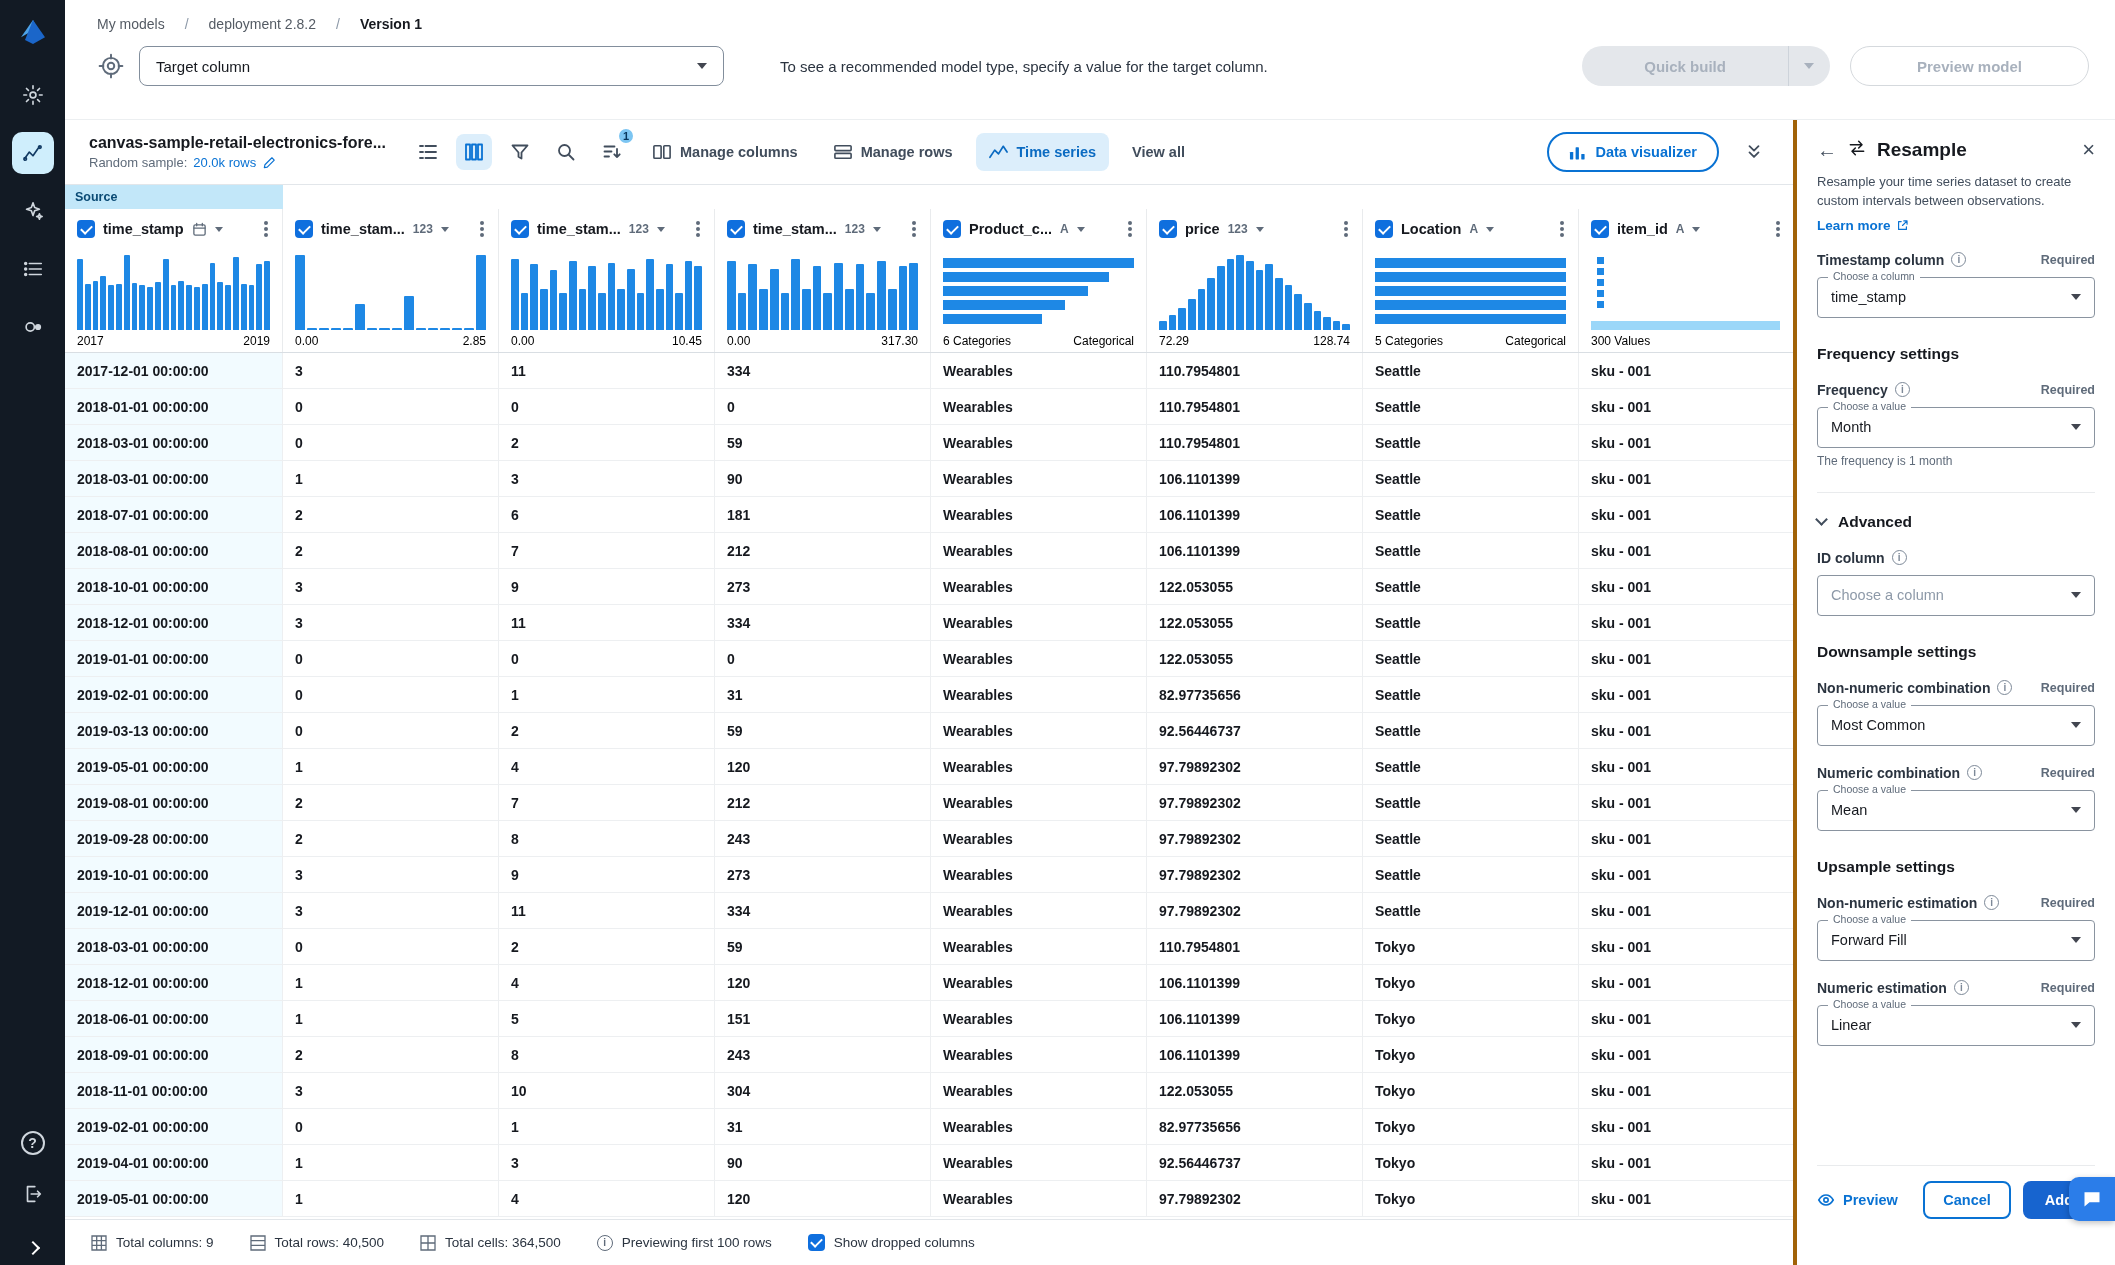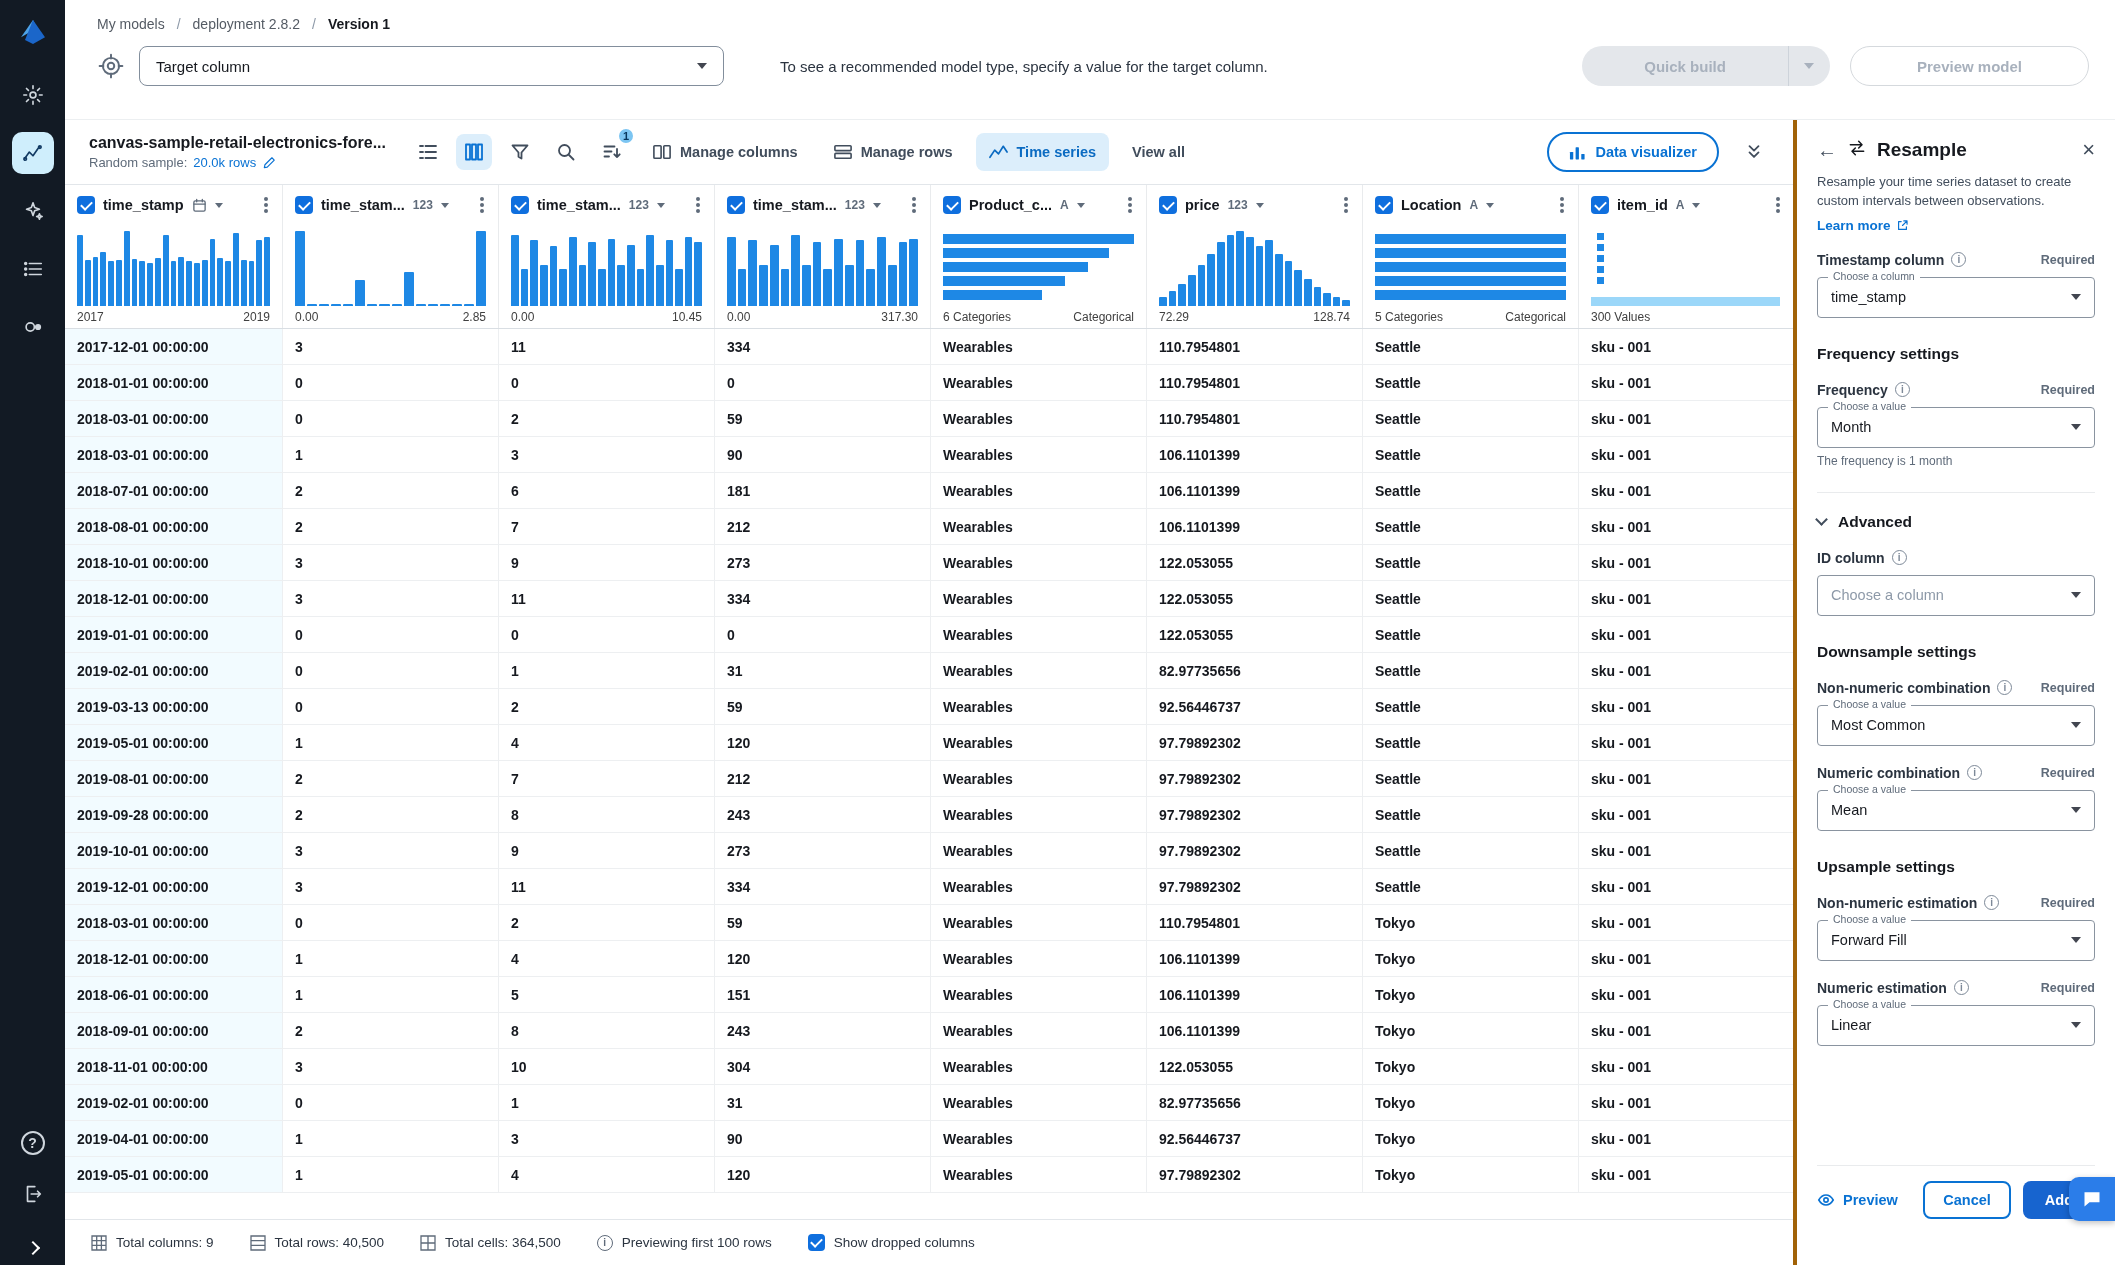--- a/index.html
+++ b/index.html
@@ -15,21 +15,21 @@
   .sicon svg{stroke:#cfd6dd;fill:none;stroke-width:1.8;stroke-linecap:round;stroke-linejoin:round;}
   .sicon.selected{background:#cfeefc;}
   .sicon.selected svg{stroke:#123a63;}
   .sbottom{margin-top:auto;display:flex;flex-direction:column;gap:18px;align-items:center;}
   .helpcirc{width:24px;height:24px;border:2px solid #cfd6dd;border-radius:50%;color:#cfd6dd;display:flex;align-items:center;justify-content:center;font-size:14px;font-weight:700;cursor:pointer;}
   .chevright{width:10px;height:10px;border-right:2px solid #fff;border-bottom:2px solid #fff;transform:rotate(-45deg);cursor:pointer;margin-top:10px;}
 
   
   .topwrap{flex:1;display:flex;flex-direction:column;height:100%;min-width:0;}
   .topbar{height:120px;flex:none;padding:16px 26px 0 32px;border-bottom:1px solid #eceff1;}
-  .breadcrumb{display:flex;gap:12px;align-items:center;font-size:14px;color:#545b64;}
+  .breadcrumb{display:flex;gap:20px;align-items:center;font-size:14px;color:#545b64;}
   .breadcrumb .last{font-weight:700;color:#16191f;}
   .bsep{color:#8d99a8;}
   .target-row{display:flex;align-items:center;margin-top:14px;}
   .target-icon{width:28px;height:28px;display:flex;align-items:center;justify-content:center;margin-right:14px;}
   .target-select{width:585px;height:40px;border:1px solid #828e9c;border-radius:8px;display:flex;align-items:center;justify-content:space-between;padding:0 16px;font-size:15px;color:#16191f;cursor:pointer;background:#fff;}
   .hint{font-size:15px;color:#2b3440;margin-left:56px;}
   .top-actions{margin-left:auto;display:flex;gap:20px;align-items:center;}
   .split{display:flex;cursor:not-allowed;}
   .btn-quick{height:40px;padding:0 62px;background:#e4e7eb;color:#a8b1bd;font-weight:700;font-size:15px;border-radius:20px 0 0 20px;display:flex;align-items:center;}
   .split-chev{width:42px;height:40px;background:#e4e7eb;border-left:1px solid #cdd3da;border-radius:0 20px 20px 0;display:flex;align-items:center;justify-content:center;}
@@ -77,21 +77,21 @@
   .histrow{display:flex;height:104px;flex:none;border-bottom:1px solid #d9dee3;}
   .histcell{width:216px;flex:none;padding:6px 12px 2px;border-right:1px solid #e9ebed;display:flex;flex-direction:column;overflow:hidden;}
   .histcell.first{width:218px;}
   .vplot{flex:1;display:flex;align-items:flex-end;gap:2px;}
   .vbar{flex:1;background:#1e88e5;border-radius:1px 1px 0 0;}
   .hplot{flex:1;display:flex;flex-direction:column;justify-content:flex-start;gap:4px;padding-top:3px;}
   .hbar{height:10px;background:#1e88e5;}
   .iplot{flex:1;position:relative;}
   .dashbar{position:absolute;left:6px;top:2px;width:7px;height:72%;background:repeating-linear-gradient(to bottom,#1e88e5 0 7px,transparent 7px 11px);}
   .bottombar{position:absolute;left:0;right:2px;bottom:0;height:9px;background:#9bd7f9;}
-  .hlabels{height:20px;display:flex;justify-content:space-between;align-items:flex-end;font-size:12px;color:#404040;padding-bottom:2px;white-space:nowrap;}
+  .hlabels{height:20px;display:flex;justify-content:space-between;align-items:flex-end;font-size:12px;color:#000000;padding-bottom:2px;white-space:nowrap;}
   .tbody{flex:1;overflow:hidden;font-weight:bold;}
   .trow{display:flex;height:36px;border-bottom:1px solid #edeff1;}
   .tcell{width:216px;flex:none;display:flex;align-items:center;padding:0 12px;font-size:14px;border-right:1px solid #edeff1;white-space:nowrap;overflow:hidden;}
   .tcell.first{width:218px;background:#f2fbff;}
 
   
   .statusbar{height:46px;flex:none;border-top:1px solid #e2e6ea;display:flex;align-items:center;gap:36px;padding:0 26px;font-size:13.5px;color:#2b3440;background:#fff;}
   .stat{display:flex;align-items:center;gap:9px;white-space:nowrap;}
   .stat svg{stroke:#5f6b7a;fill:none;stroke-width:1.3;}
   .infoDark{width:16px;height:16px;border:1.6px solid #5f6b7a;border-radius:50%;color:#5f6b7a;font-size:10px;font-weight:700;display:inline-flex;align-items:center;justify-content:center;font-style:normal;}
@@ -303,20 +303,23 @@
             <span>Data visualizer</span>
           </div>
           <div class="dbl-chev">
             <svg width="18" height="18" viewBox="0 0 20 20">
                 <path d="M5 3.5l5 5 5-5M5 10.5l5 5 5-5"></path>
               </svg>
           </div>
         </div>
 
         <div class="tablewrap">
+          <div class="srcrow">
+            <div class="srctag">Source</div>
+          </div>
           <div class="hdrrow" id="hdr-row">
               <div class="hcell first">
                 <div class="cb"></div>
                 <div class="hname">time_stamp</div>
                 <div class="htype">
                   <svg width="15" height="15" viewBox="0 0 16 16" fill="none" stroke="#5f6b7a" stroke-width="1.4" stroke-linecap="round">
                     <rect x="2" y="3" width="12" height="11" rx="1.5"></rect>
                     <path d="M2 6.5h12M5 1.5V4M11 1.5V4"></path>
                   </svg>
                 </div>

